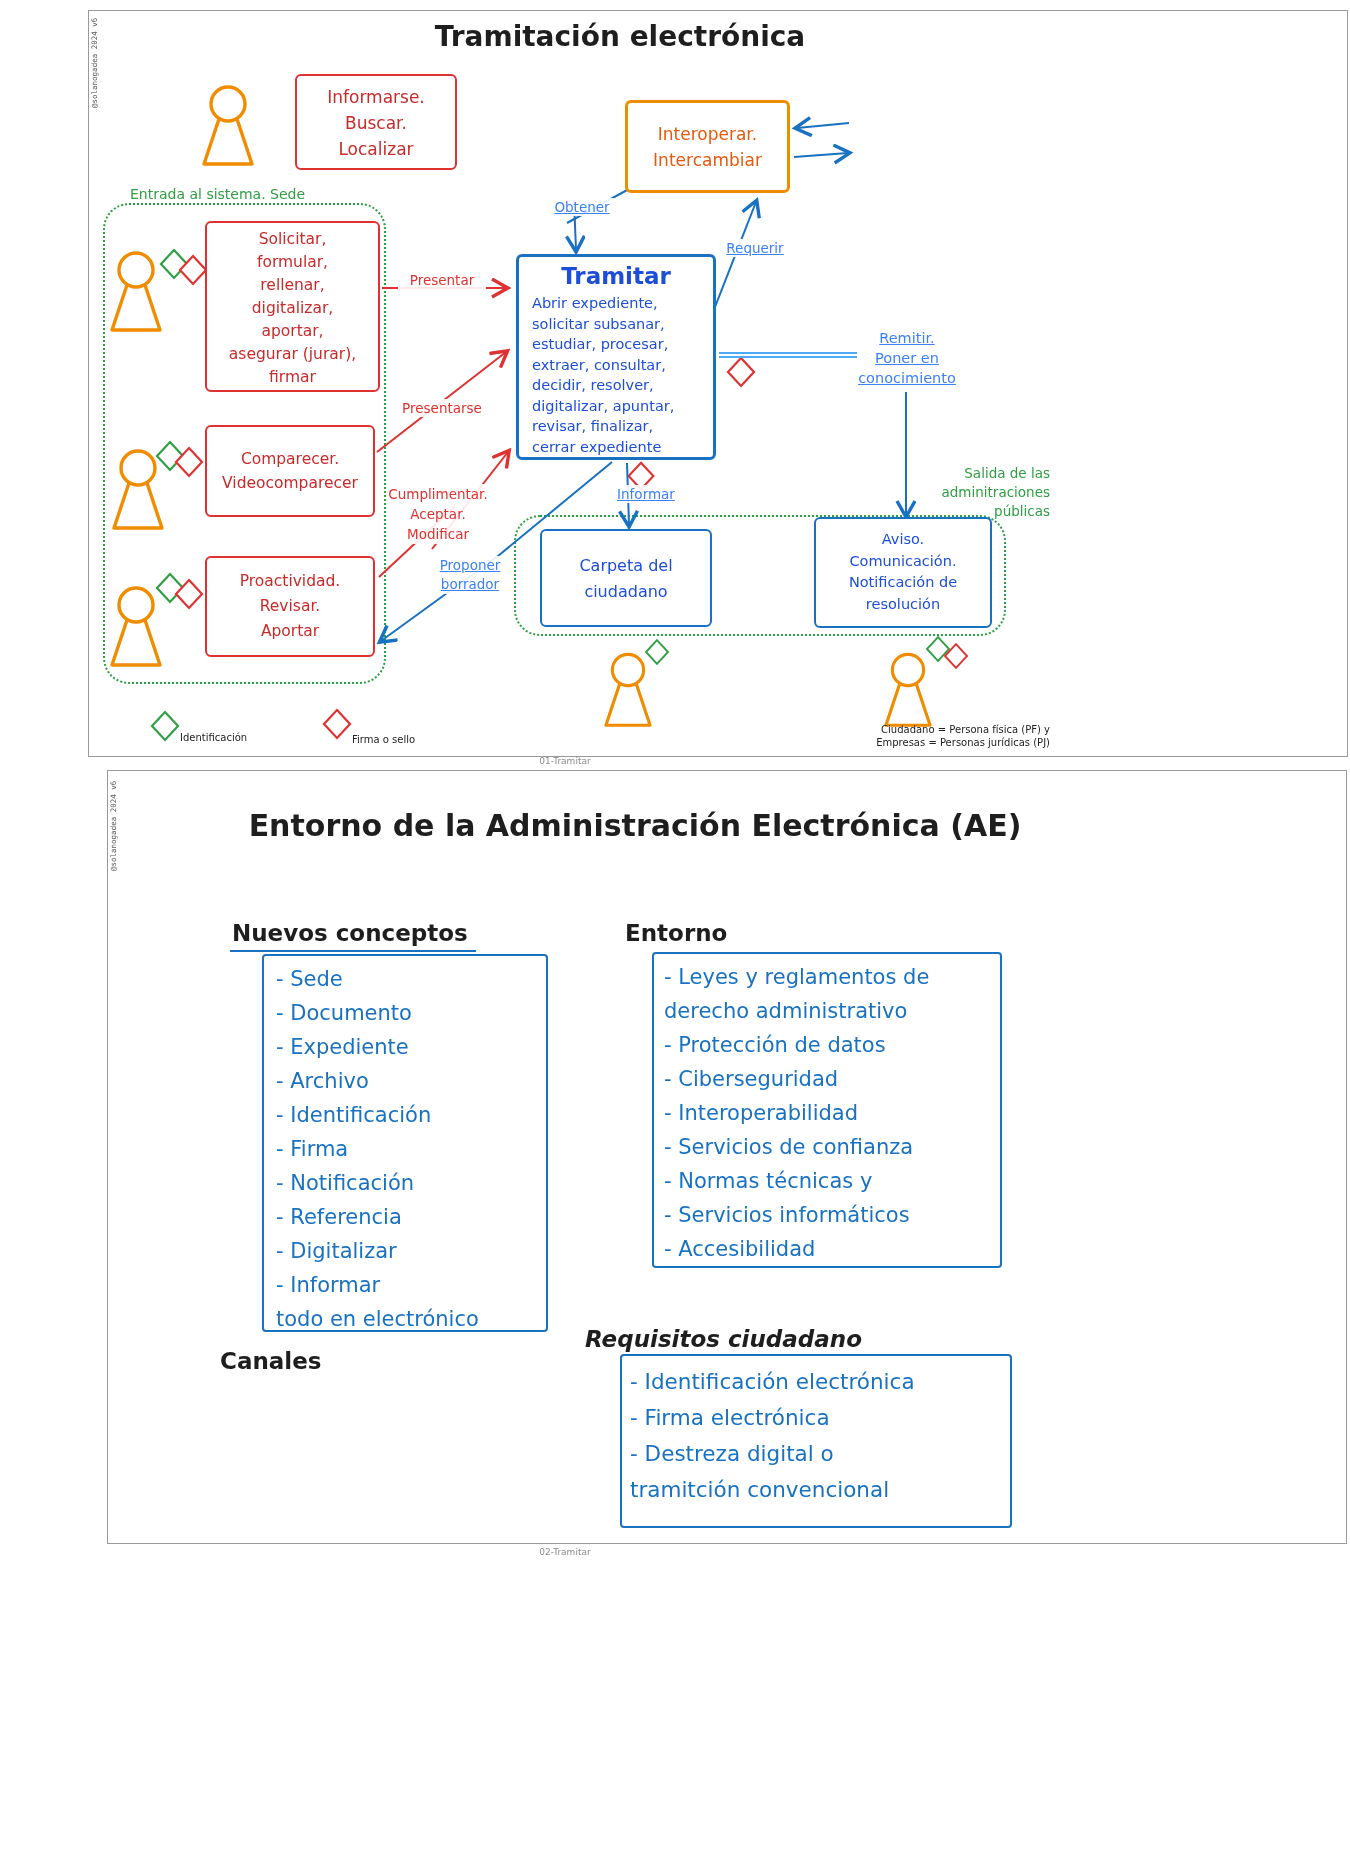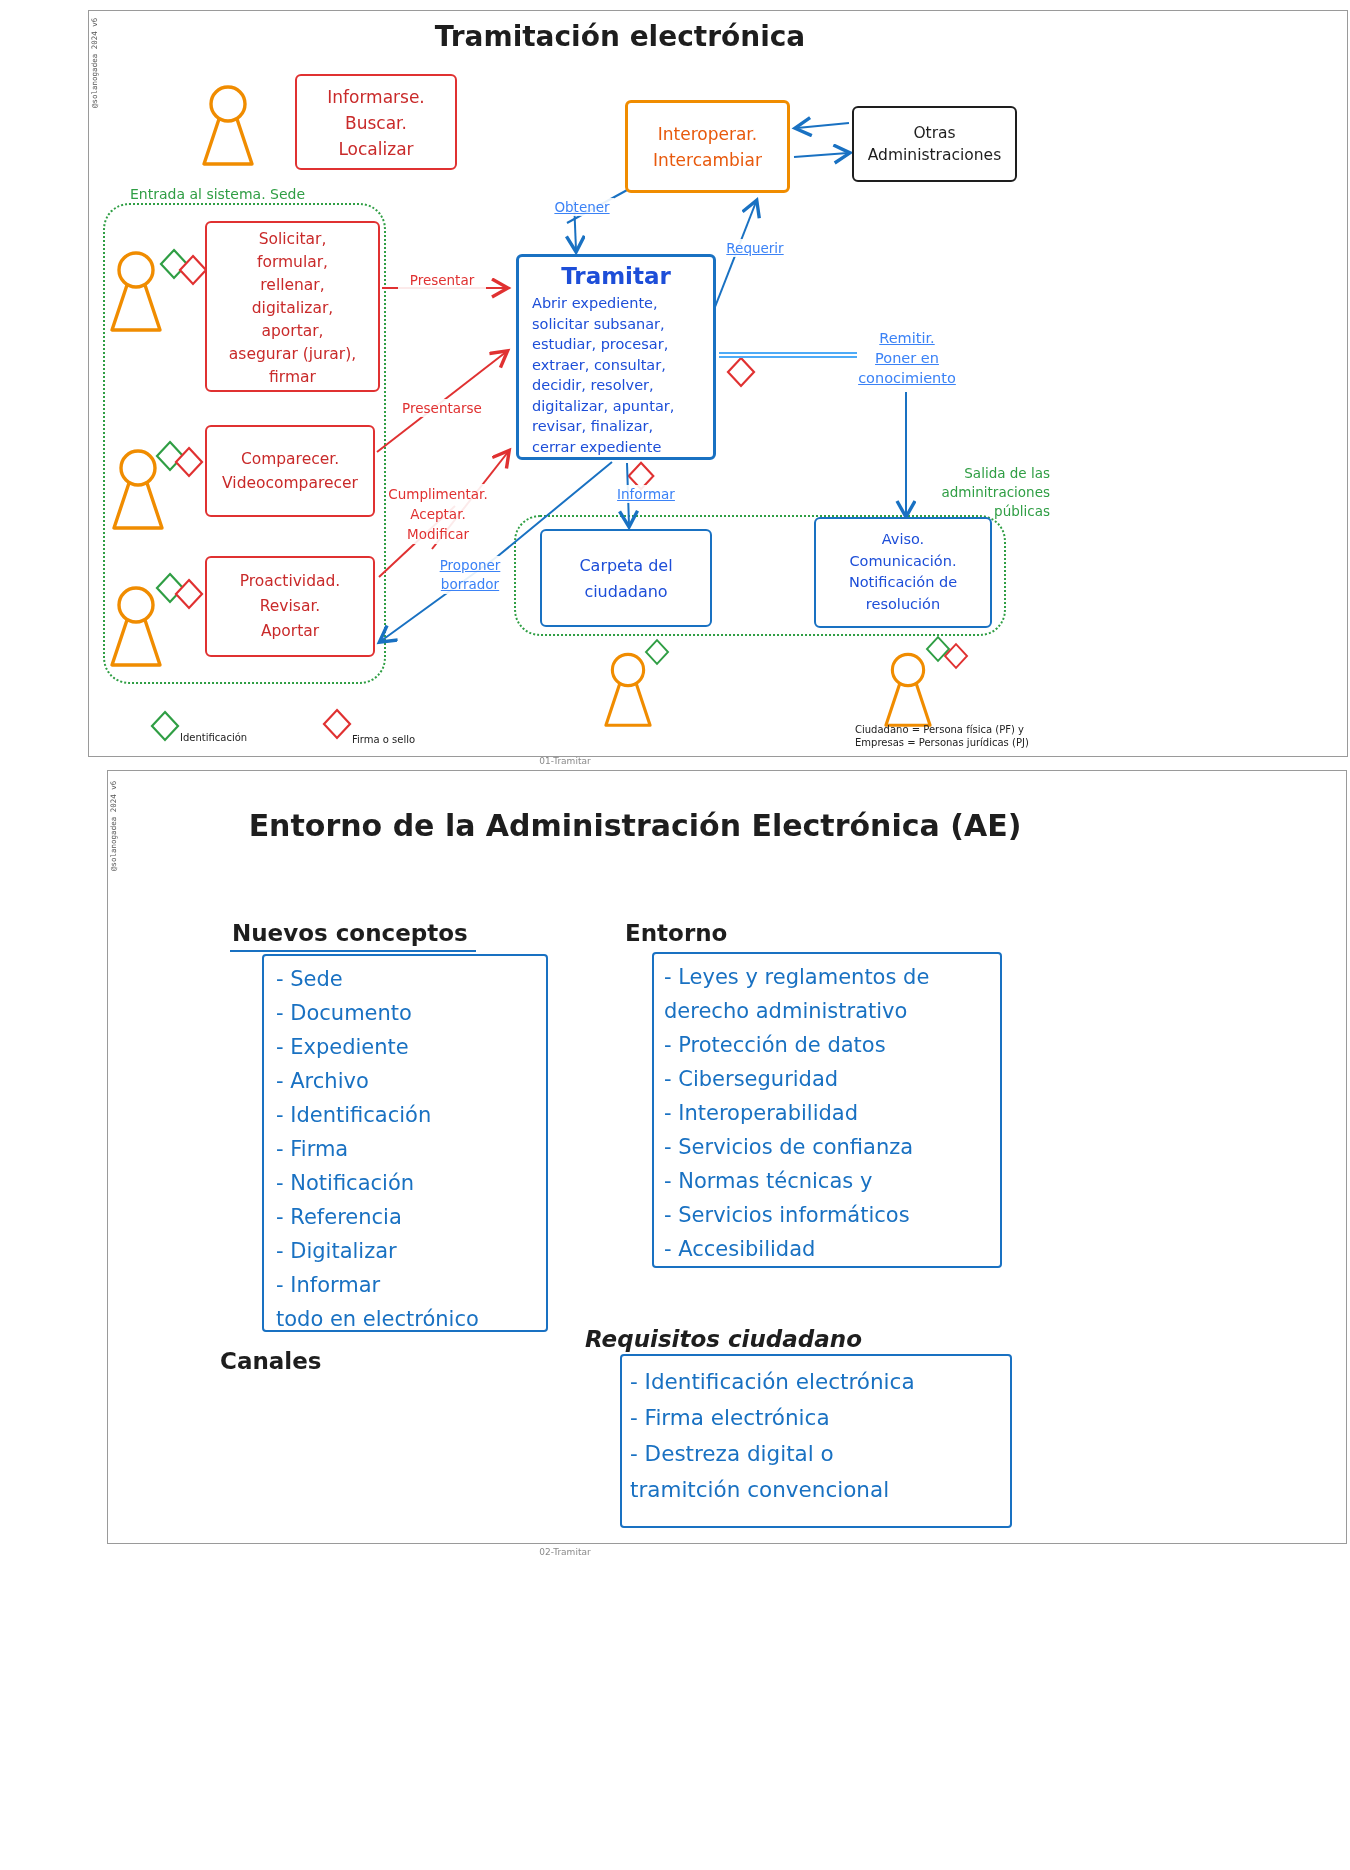--- a/index.html
+++ b/index.html
@@ -1,19 +1,19 @@
 <!DOCTYPE html>
 <html><head>
 <meta charset="utf-8">
 <style>
   html,body{margin:0;padding:0;background:#fff;}
   #stage{position:relative;width:1350px;height:1870px;background:#fff;overflow:hidden;
          font-family:"DejaVu Sans","Liberation Sans",sans-serif;}
   .panel{position:absolute;background:#fff;border:1.5px solid #9a9a9a;}
-  .abs{position:absolute;}
+  .abs{position:absolute;text-align:right;}
   .pre{white-space:pre-line;}
   .box{position:absolute;background:#fff;border-radius:6px;text-align:center;box-sizing:border-box;}
   .red-b{border:2.6px solid #e03131;color:#c92a2a;}
   .blue-b{border:2.6px solid #1971c2;color:#1d4ed8;}
   .orange-b{border:3px solid #f08c00;color:#e8590c;}
   .black-b{border:2.2px solid #1e1e1e;color:#1e1e1e;}
   .dotted{position:absolute;border:2.2px dotted #2f9e44;border-radius:26px;}
   .lab{position:absolute;text-align:center;background:rgba(255,255,255,.9);line-height:18px;}
   .lab-red{color:#e03131;}
   .lab-blue{color:#3b82f6;text-decoration:underline;}
@@ -146,22 +146,20 @@
 estudiar, procesar,
 extraer, consultar,
 decidir, resolver,
 digitalizar, apuntar,
 revisar, finalizar,
 cerrar expediente</div>
   </div>
 
   <div class="box orange-b pre" style="left:625px;top:100px;width:165px;height:93px;font-size:17px;line-height:26px;padding-top:18px;">Interoperar.
 Intercambiar</div>
-  <div class="box black-b pre" style="left:852px;top:106px;width:165px;height:76px;font-size:15.5px;line-height:22px;padding-top:14px;">Otras
-Administraciones</div>
   <div class="box blue-b pre" style="left:540px;top:529px;width:172px;height:98px;font-size:16px;line-height:26px;padding-top:22px;">Carpeta del
 ciudadano</div>
   <div class="box blue-b pre" style="left:814px;top:517px;width:178px;height:111px;font-size:14.5px;line-height:21.5px;padding-top:10px;">Aviso.
 Comunicación.
 Notificación de
 resolución</div>
 
   <div class="lab lab-red" style="left:398px;top:271px;width:88px;font-size:13.5px;">Presentar</div>
   <div class="lab lab-red" style="left:396px;top:399px;width:92px;font-size:13.5px;">Presentarse</div>
   <div class="lab lab-red pre" style="left:386px;top:484px;width:104px;font-size:13.5px;line-height:20px;">Cumplimentar.

